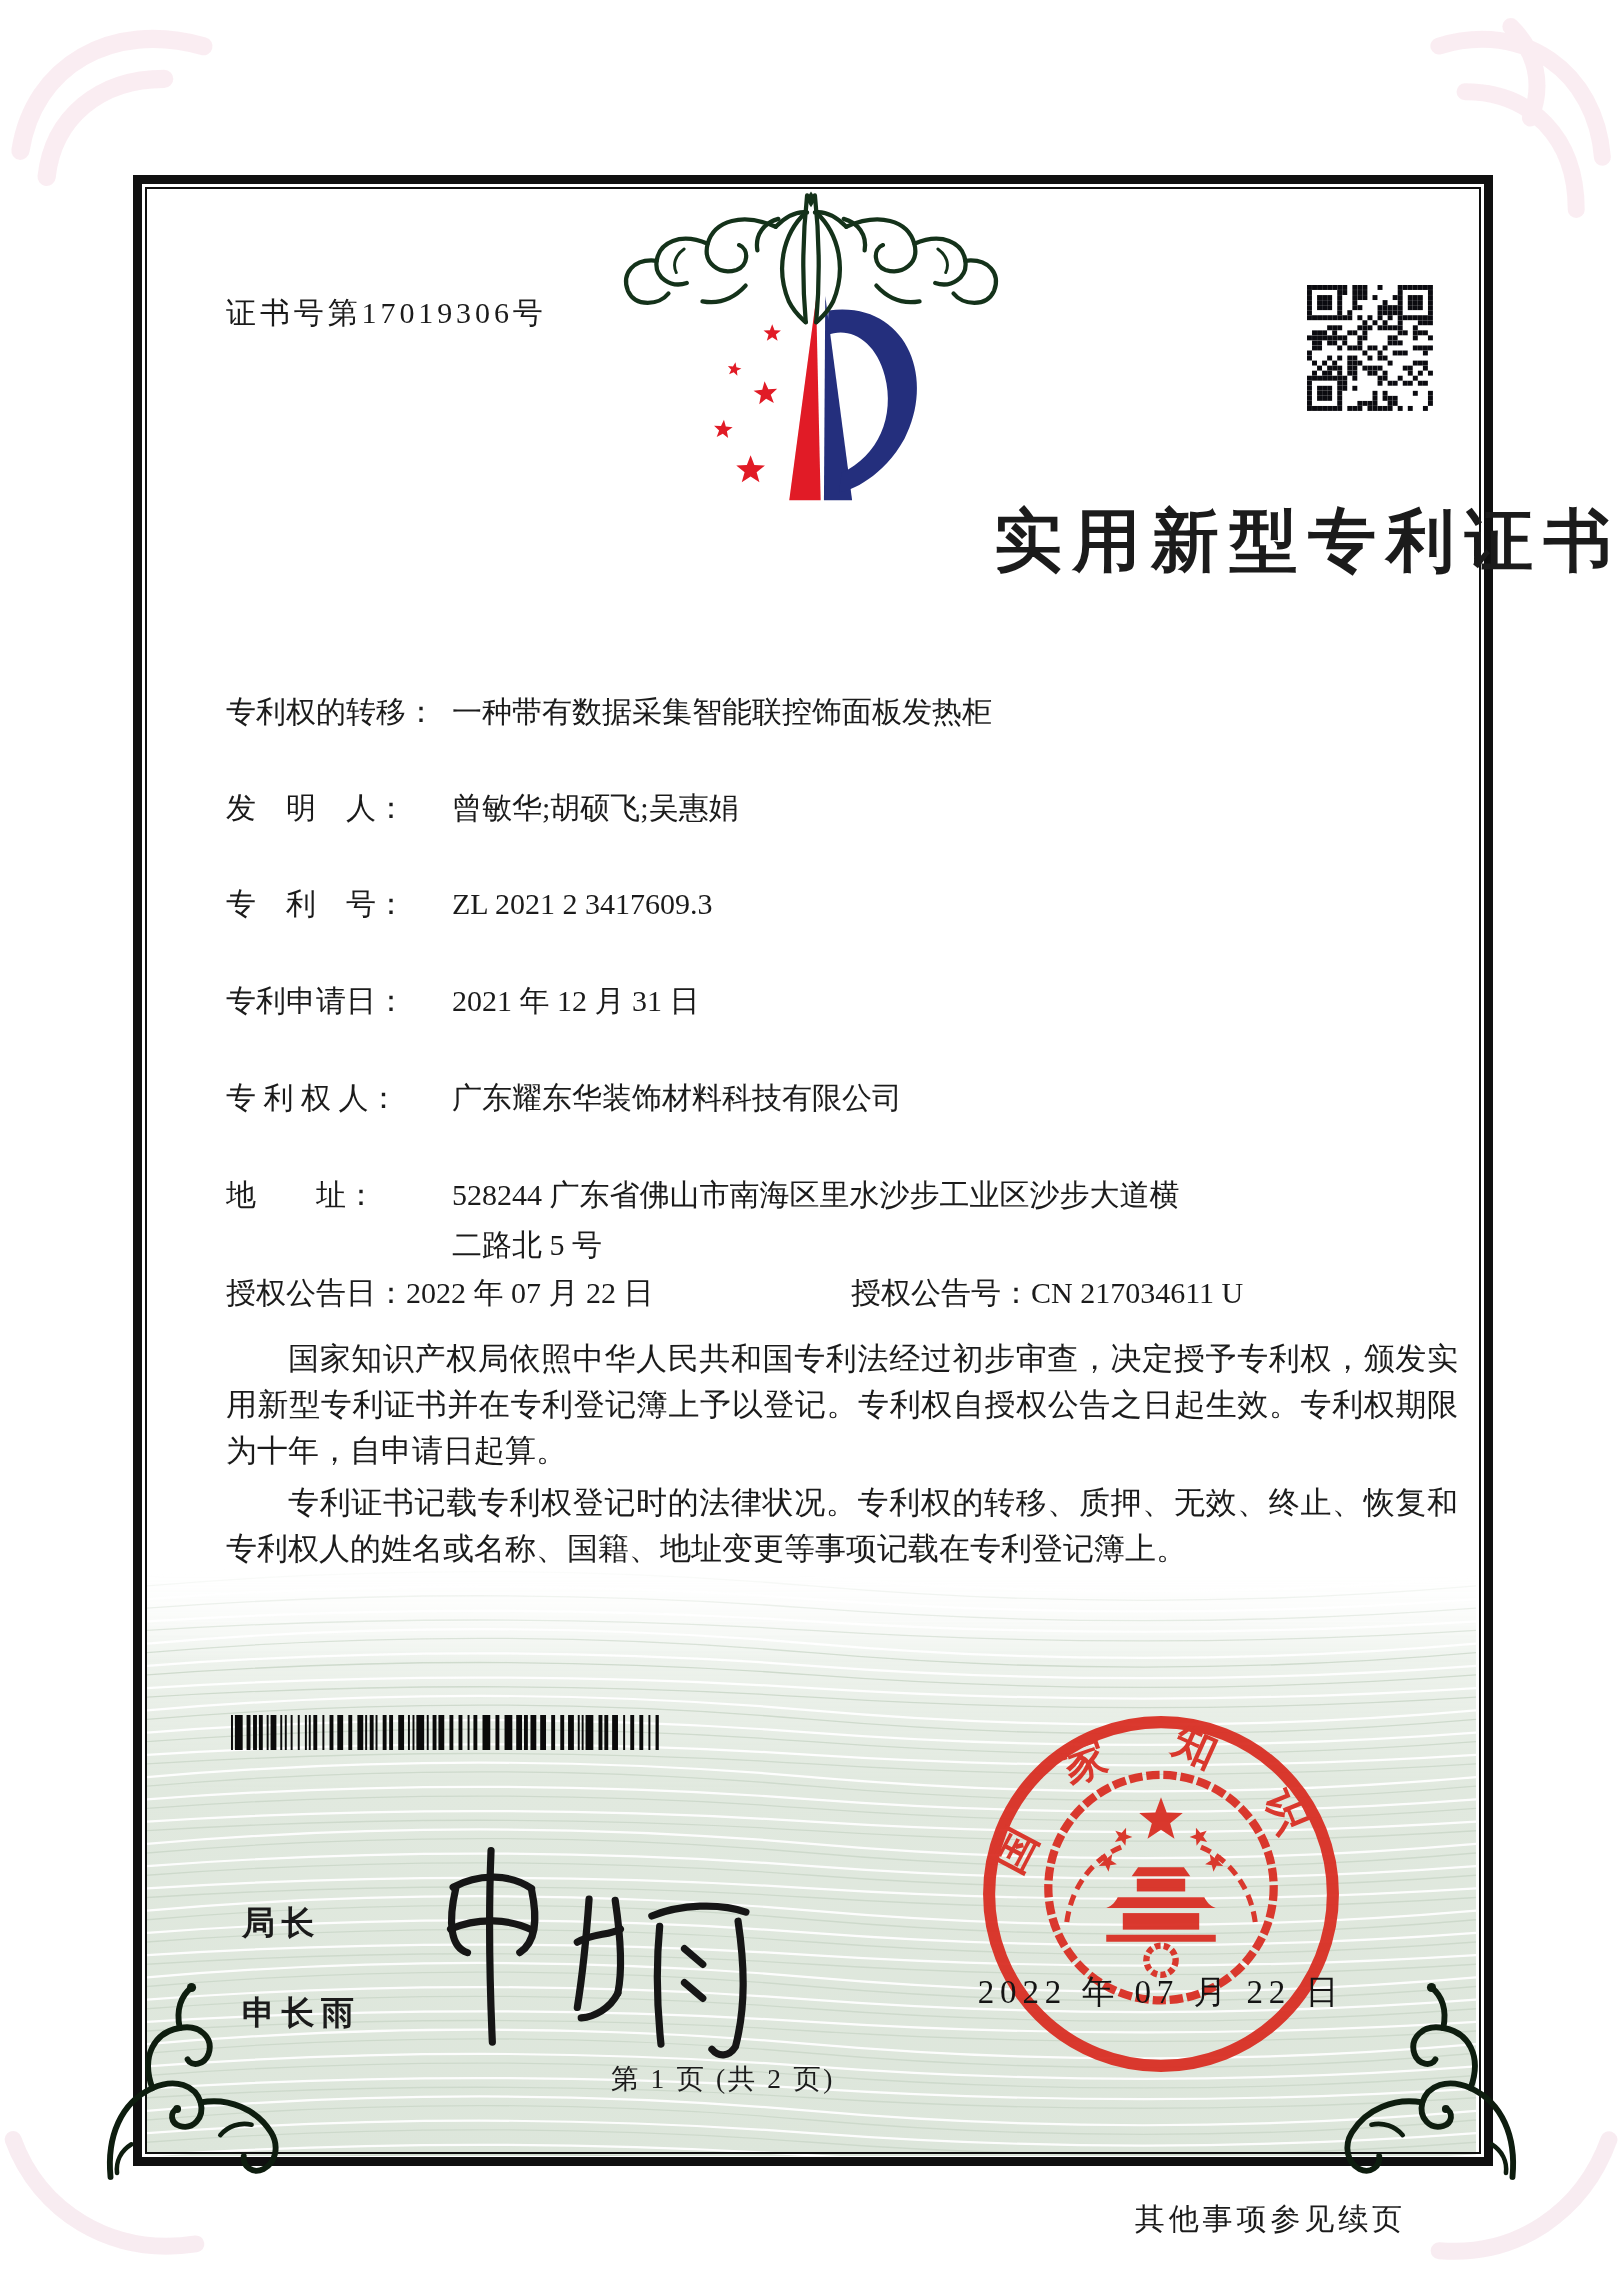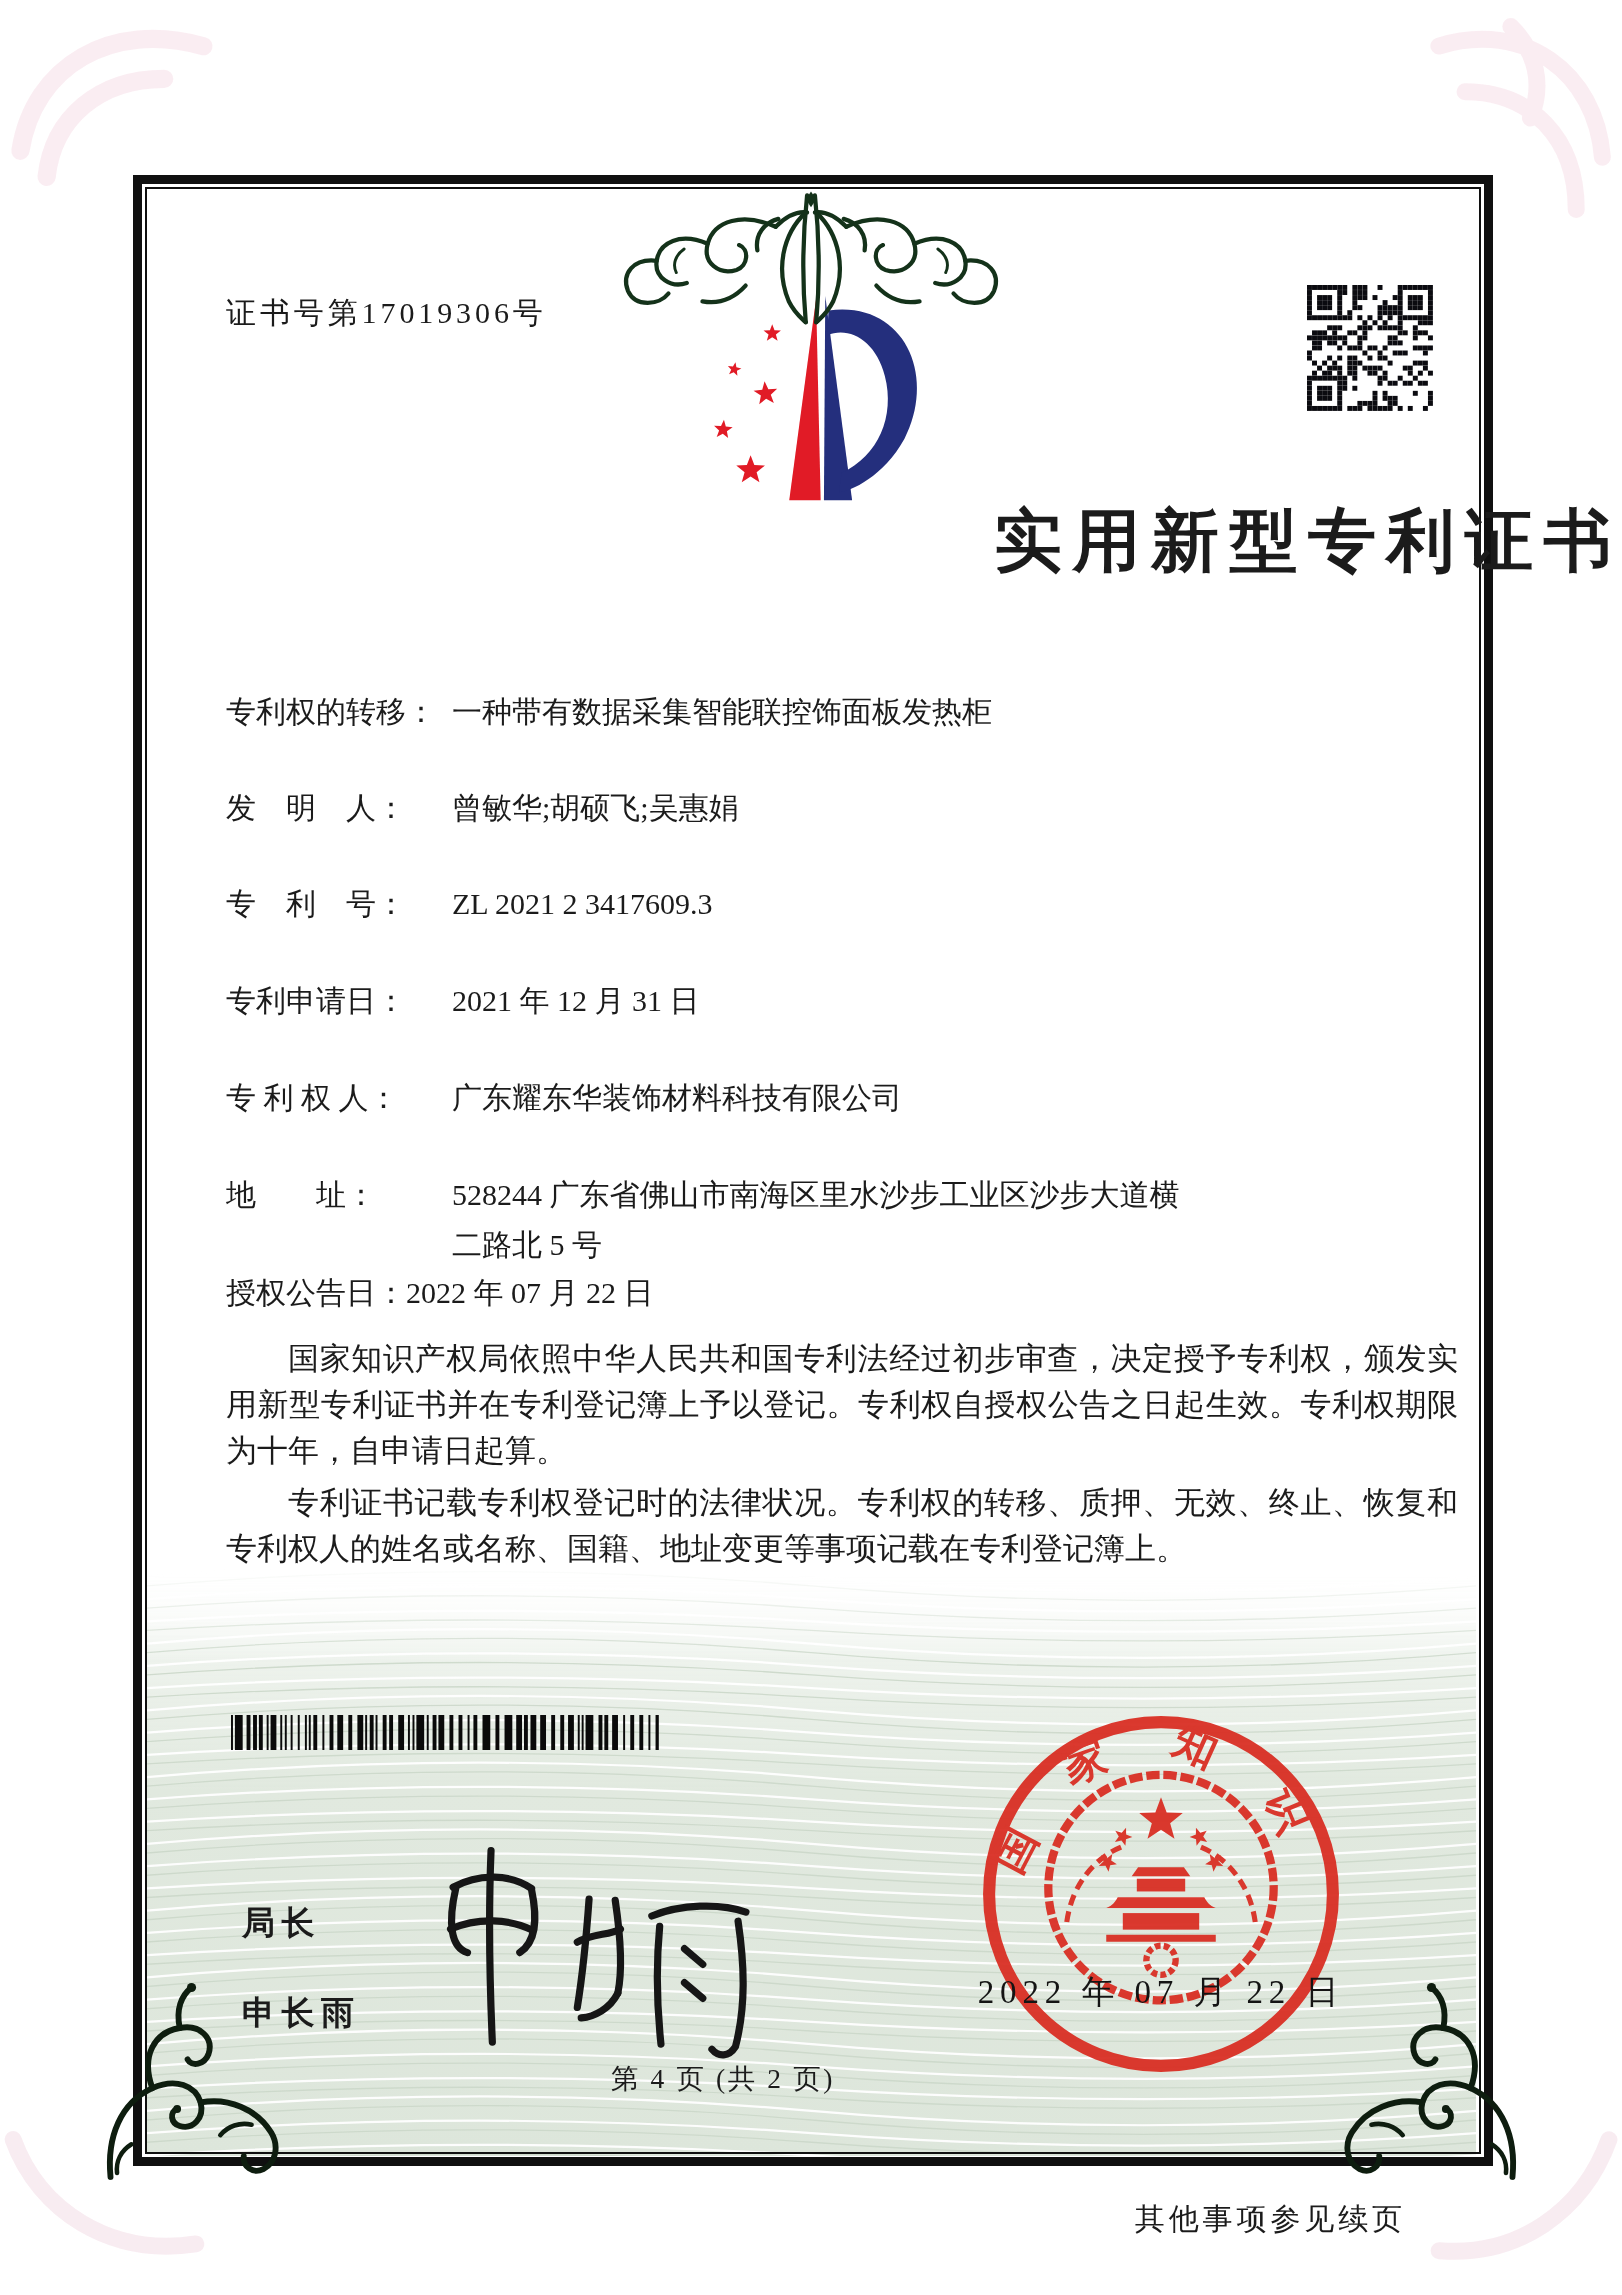--- a/index.html
+++ b/index.html
@@ -486,20 +486,23 @@
 </div>
 <div class="content row" style="top:1078px">
   <span class="lbl">专 利 权 人：</span><span class="val">广东耀东华装饰材料科技有限公司</span>
 </div>
 <div class="content row" style="top:1175px">
   <span class="lbl">地　　址：</span><span class="val">528244 广东省佛山市南海区里水沙步工业区沙步大道横</span>
 </div>
 <div class="content addr2" style="top:1225px">二路北 5 号</div>
 <div class="content row" style="top:1273px;position:absolute">
   <span class="lbl" style="min-width:0">授权公告日：</span><span class="val">2022 年 07 月 22 日</span>
+  <span class="grant2">
+    <span>授权公告号：</span><span>CN 217034611 U</span>
+  </span>
 </div>
 
 <div class="content para" style="top:1336px">国家知识产权局依照中华人民共和国专利法经过初步审查，决定授予专利权，颁发实用新型专利证书并在专利登记簿上予以登记。专利权自授权公告之日起生效。专利权期限为十年，自申请日起算。</div>
 <div class="content para" style="top:1480px">专利证书记载专利权登记时的法律状况。专利权的转移、质押、无效、终止、恢复和专利权人的姓名或名称、国籍、地址变更等事项记载在专利登记簿上。</div>
 
 <svg class="content" id="barcode" style="left:229px;top:1715px" width="437" height="35" viewBox="0 0 668 54">
   <g id="barcodeBars" fill="#0a0a0a">
       <rect x="0" y="0" width="3" height="54"></rect>
       <rect x="6" y="0" width="12" height="54"></rect>
       <rect x="24" y="0" width="6" height="54"></rect>
@@ -603,15 +606,15 @@
     <rect x="262" y="276" width="76" height="20" stroke="none"></rect>
     <path d="M254,272 L346,272 L336,258 L264,258 Z" stroke="none"></path>
     <rect x="214" y="364" width="172" height="11" stroke="none"></rect>
     <circle cx="300" cy="404" r="23" fill="none" stroke-width="10" stroke-dasharray="9 5"></circle>
     <path d="M152,344 C160,284 198,242 238,226" fill="none" stroke-width="8" stroke-dasharray="17 10"></path>
     <path d="M448,344 C440,284 402,242 362,226" fill="none" stroke-width="8" stroke-dasharray="17 10"></path>
   </g>
 </svg>
 <div class="content seal-date">2022 年 07 月 22 日</div>
 
-<div class="content page-footer">第 4 页 (共 2 页)</div>
+<div class="content page-footer">第 1 页 (共 2 页)</div>
 <div class="content cont-note">其他事项参见续页</div>
 
 
 </body></html>

